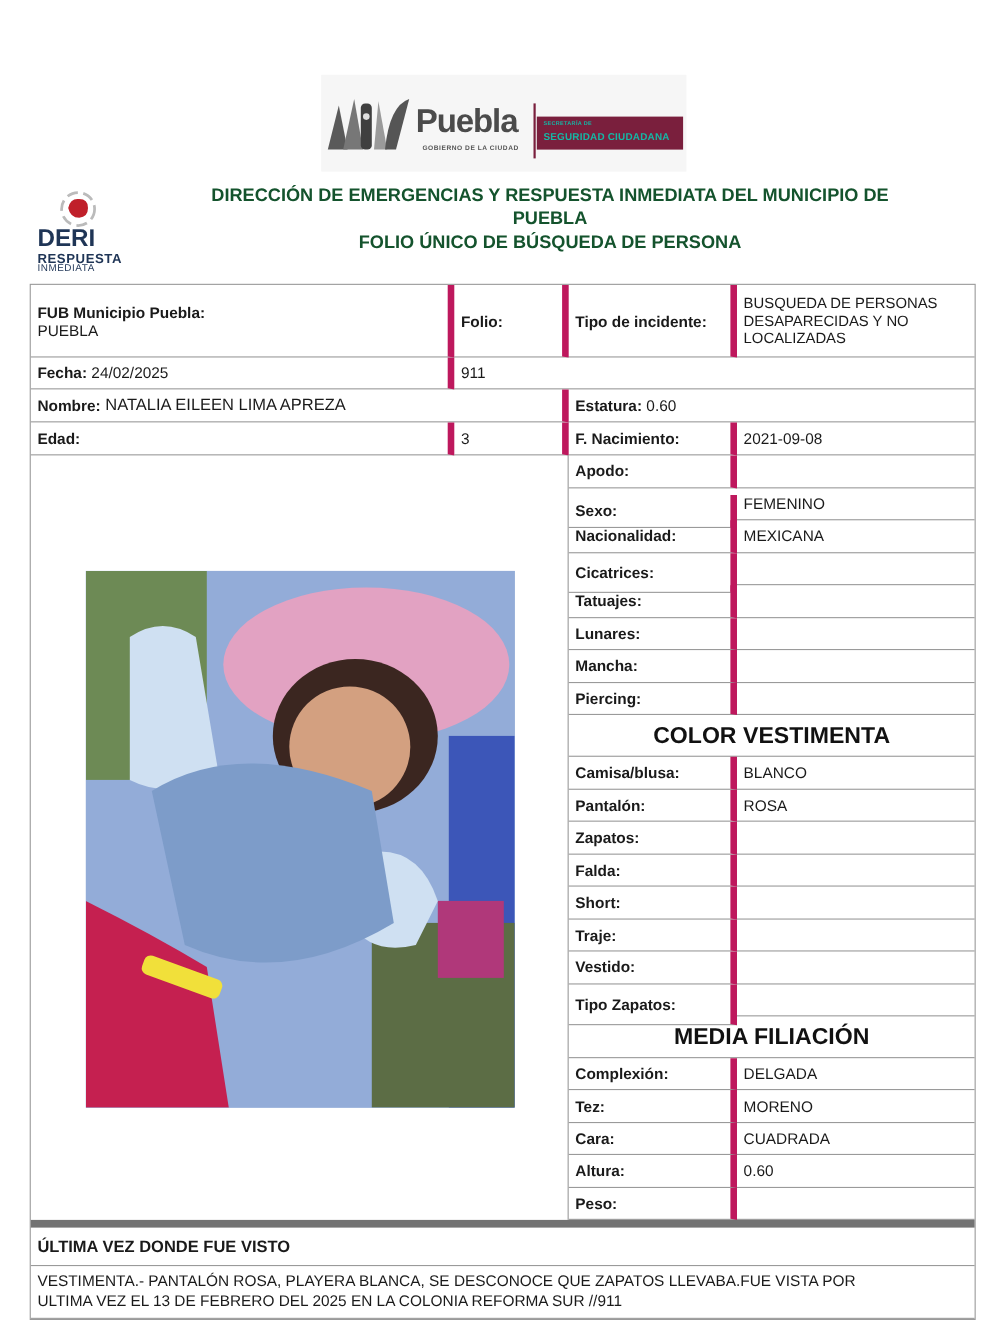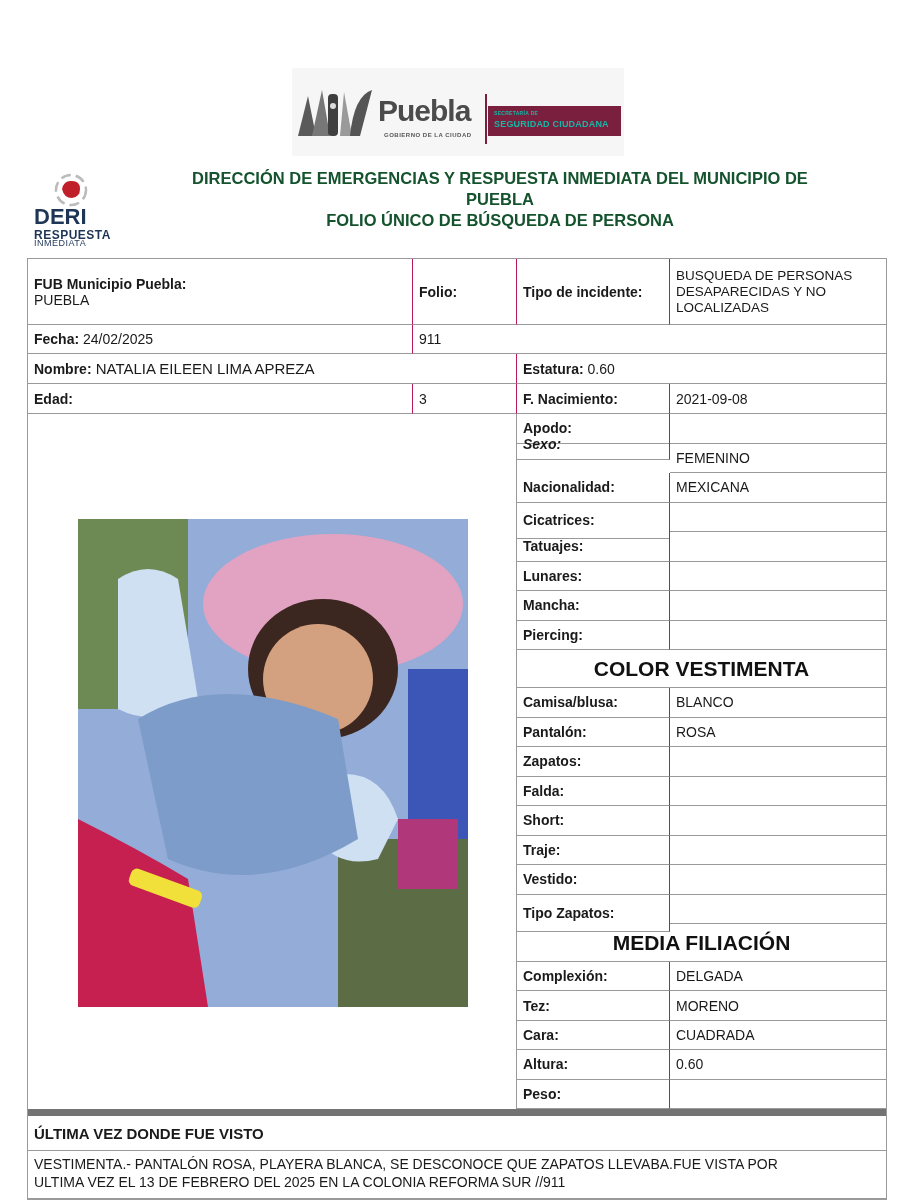--- a/index.html
+++ b/index.html
@@ -39,21 +39,21 @@
   .title-block {
     position: absolute; left: 140px; top: 168px; width: 720px; text-align: center;
     font-weight: bold; font-size: 16.5px; line-height: 21px; color: #14532d;
   }
 
   .form {
     position: absolute; left: 27px; top: 258px; width: 860px; height: 942px;
     border: 1px solid #9a9a9a;
   }
   .cell {
-    position: absolute; border-right: 1px solid #be185d; border-bottom: 1px solid #9a9a9a;
+    position: absolute; border-right: 6px solid #be185d; border-bottom: 1px solid #9a9a9a;
     font-size: 14px; padding-left: 6px; display: flex; align-items: center; color: #1a1a1a;
   }
   .lbl { font-weight: bold; }
   .noright { border-right: none; }
   .section-head {
     position: absolute; border-bottom: 1px solid #9a9a9a; font-weight: bold; font-size: 21px;
     display: flex; align-items: center; justify-content: center; color: #111;
   }
   .photo {
     position: absolute; left: 50px; top: 260px; width: 390px; height: 488px;
@@ -148,21 +148,21 @@
       <ellipse cx="240" cy="160" rx="55" ry="55" fill="#d3a080"></ellipse>
       <path d="M60 200 Q140 150 260 200 L280 320 Q180 380 90 340 Z" fill="#7d9cc9"></path>
       <path d="M0 300 Q60 330 110 360 L130 488 L0 488 Z" fill="#c52050"></path>
       <rect x="50" y="360" width="75" height="18" rx="6" fill="#f1e03a" transform="rotate(20 87 369)"></rect>
     </svg>
   </div>
 
   <div id="datos-rows">
       <div class="cell lbl" style="left: 489px; top: 155px; width: 153px; height: 29.5px;">Apodo:</div>
       <div class="cell noright" style="left: 642px; top: 155px; width: 216px; height: 29.5px;"></div>
-      <div class="cell lbl" style="left: 489px; top: 171px; width: 153px; height: 29.5px; font-style: italic;">Sexo:</div>
+      <div class="cell lbl" style="left: 489px; top: 191px; width: 153px; height: 29.5px;">Sexo:</div>
       <div class="cell noright" style="left: 642px; top: 184.5px; width: 216px; height: 29.5px;">FEMENINO</div>
       <div class="cell lbl" style="left: 489px; top: 214px; width: 153px; height: 29.5px;">Nacionalidad:</div>
       <div class="cell noright" style="left: 642px; top: 214px; width: 216px; height: 29.5px;">MEXICANA</div>
       <div class="cell lbl" style="left: 489px; top: 243.5px; width: 153px; height: 36px;">Cicatrices:</div>
       <div class="cell noright" style="left: 642px; top: 243.5px; width: 216px; height: 29.5px;"></div>
       <div class="cell lbl" style="left: 489px; top: 273px; width: 153px; height: 29.5px;">Tatuajes:</div>
       <div class="cell noright" style="left: 642px; top: 273px; width: 216px; height: 29.5px;"></div>
       <div class="cell lbl" style="left: 489px; top: 302.5px; width: 153px; height: 29.5px;">Lunares:</div>
       <div class="cell noright" style="left: 642px; top: 302.5px; width: 216px; height: 29.5px;"></div>
       <div class="cell lbl" style="left: 489px; top: 332px; width: 153px; height: 29.5px;">Mancha:</div>

